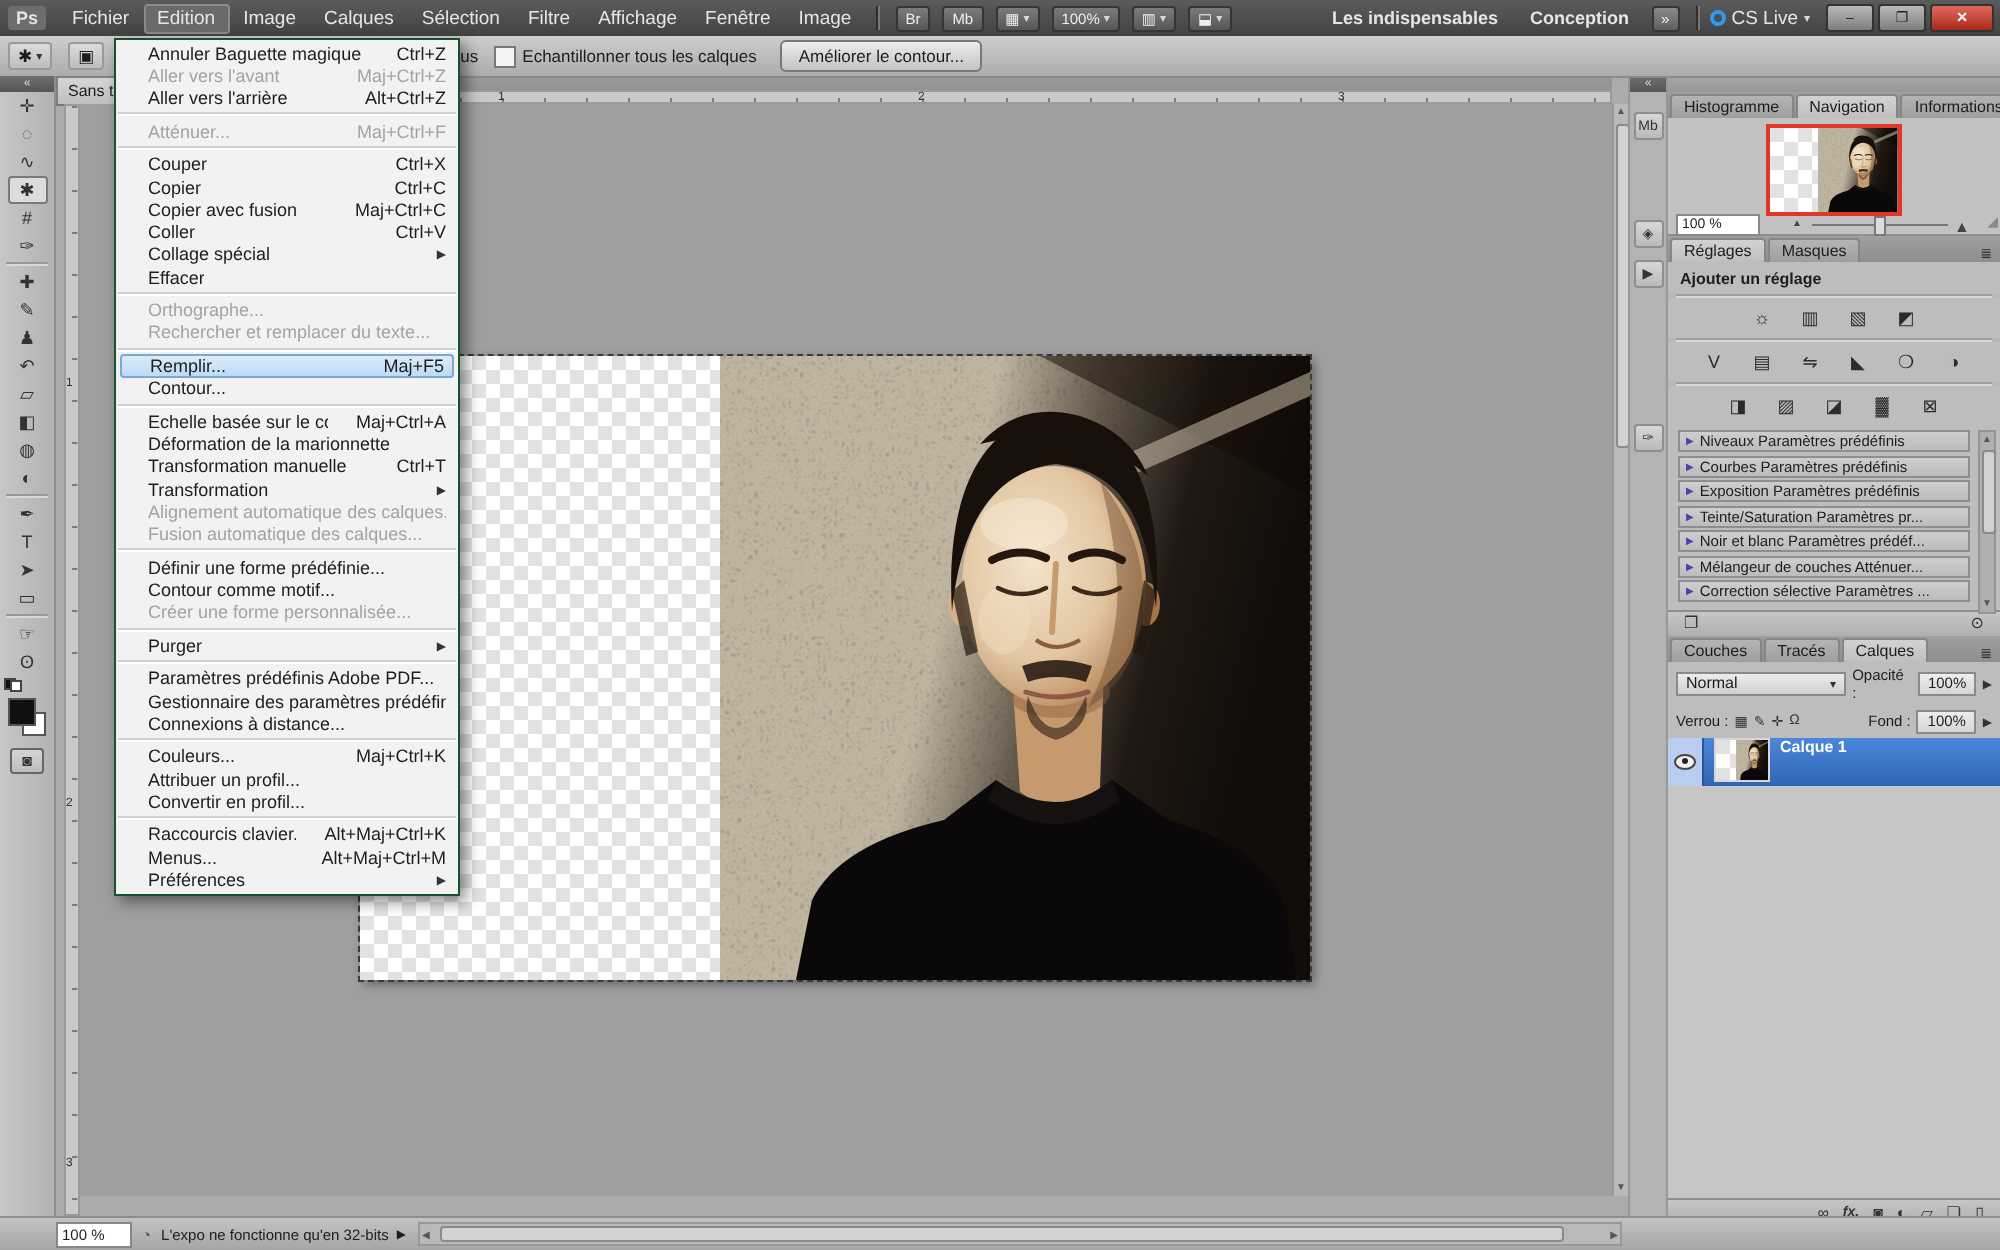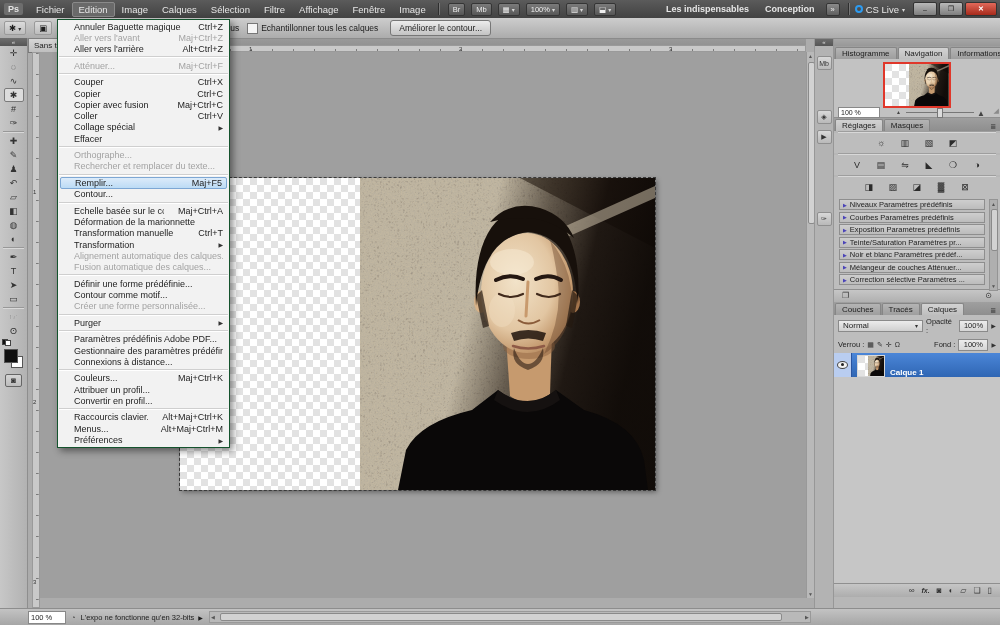--- a/index.html
+++ b/index.html
@@ -125,21 +125,21 @@
     display:flex;align-items:center;justify-content:space-between;padding:0 8px;font-size:8px;color:#333}
 
   .lrow{display:flex;align-items:center;font-size:7.5px;padding:2px 4px;background:#bdbdbd;gap:3px}
   .dd{width:86px;height:12px;background:linear-gradient(#ececec,#cfcfcf);border:1px solid #8a8a8a;
     font-size:8px;display:flex;align-items:center;padding:0 4px;box-sizing:border-box}
   .dd .caret{margin-left:auto;color:#333}
   .valbox{width:30px;height:12px;background:linear-gradient(#ececec,#d6d6d6);border:1px solid #8a8a8a;
     font-size:7.5px;display:flex;align-items:center;justify-content:center;box-sizing:border-box}
   .tinyarrow{font-size:6px;color:#333}
   .lockicons{display:flex;gap:3px;font-size:7px;color:#333}
-  #layerrow{height:24px;background:linear-gradient(#4b86d8,#2f66b4);display:flex;align-items:flex-end;color:#fff}
+  #layerrow{height:24px;background:linear-gradient(#4b86d8,#2f66b4);display:flex;align-items:flex-start;color:#fff}
   #layereye{width:17px;height:24px;border-right:1px solid #2a55a0;display:flex;align-items:center;justify-content:center;background:#b9cdf0}
   .eye{width:9px;height:6px;border-radius:50%;background:#f2f2f2;border:1px solid #444;position:relative}
   .eye::after{content:"";position:absolute;width:3px;height:3px;border-radius:50%;background:#222;top:1px;left:2.5px}
   #layerthumb{width:26px;height:20px;border:1px solid #d7d7d7;margin:0 5px;display:flex;background:#222}
   #layersempty{height:206px;background:#c6c6c6}
   .layersbottom{height:13px;border-top:1px solid #8f8f8f;background:linear-gradient(#c6c6c6,#adadad);
     display:flex;align-items:center;justify-content:flex-end;gap:7px;padding:0 8px;font-size:8px;color:#333}
   .fx{font-size:7px;font-style:italic;font-weight:bold}
 
   
@@ -499,20 +499,21 @@
       <span class="navhandle"></span>
       <span class="navslider" style="left:143px;font-size:8px">▲</span>
       <span class="grip">◢</span>
     </div>
 
     <div class="tabbar">
       <span class="tab on">Réglages</span>
       <span class="tab">Masques</span>
       <span class="pmenu">≣</span>
     </div>
+    <div id="adjheader">Ajouter un réglage</div>
     <div class="adjsep"></div>
     <div class="adjrow">
       <span class="adj">☼</span>
       <span class="adj">▥</span>
       <span class="adj">▧</span>
       <span class="adj">◩</span>
     </div>
     <div class="adjsep"></div>
     <div class="adjrow">
       <span class="adj">V</span>

